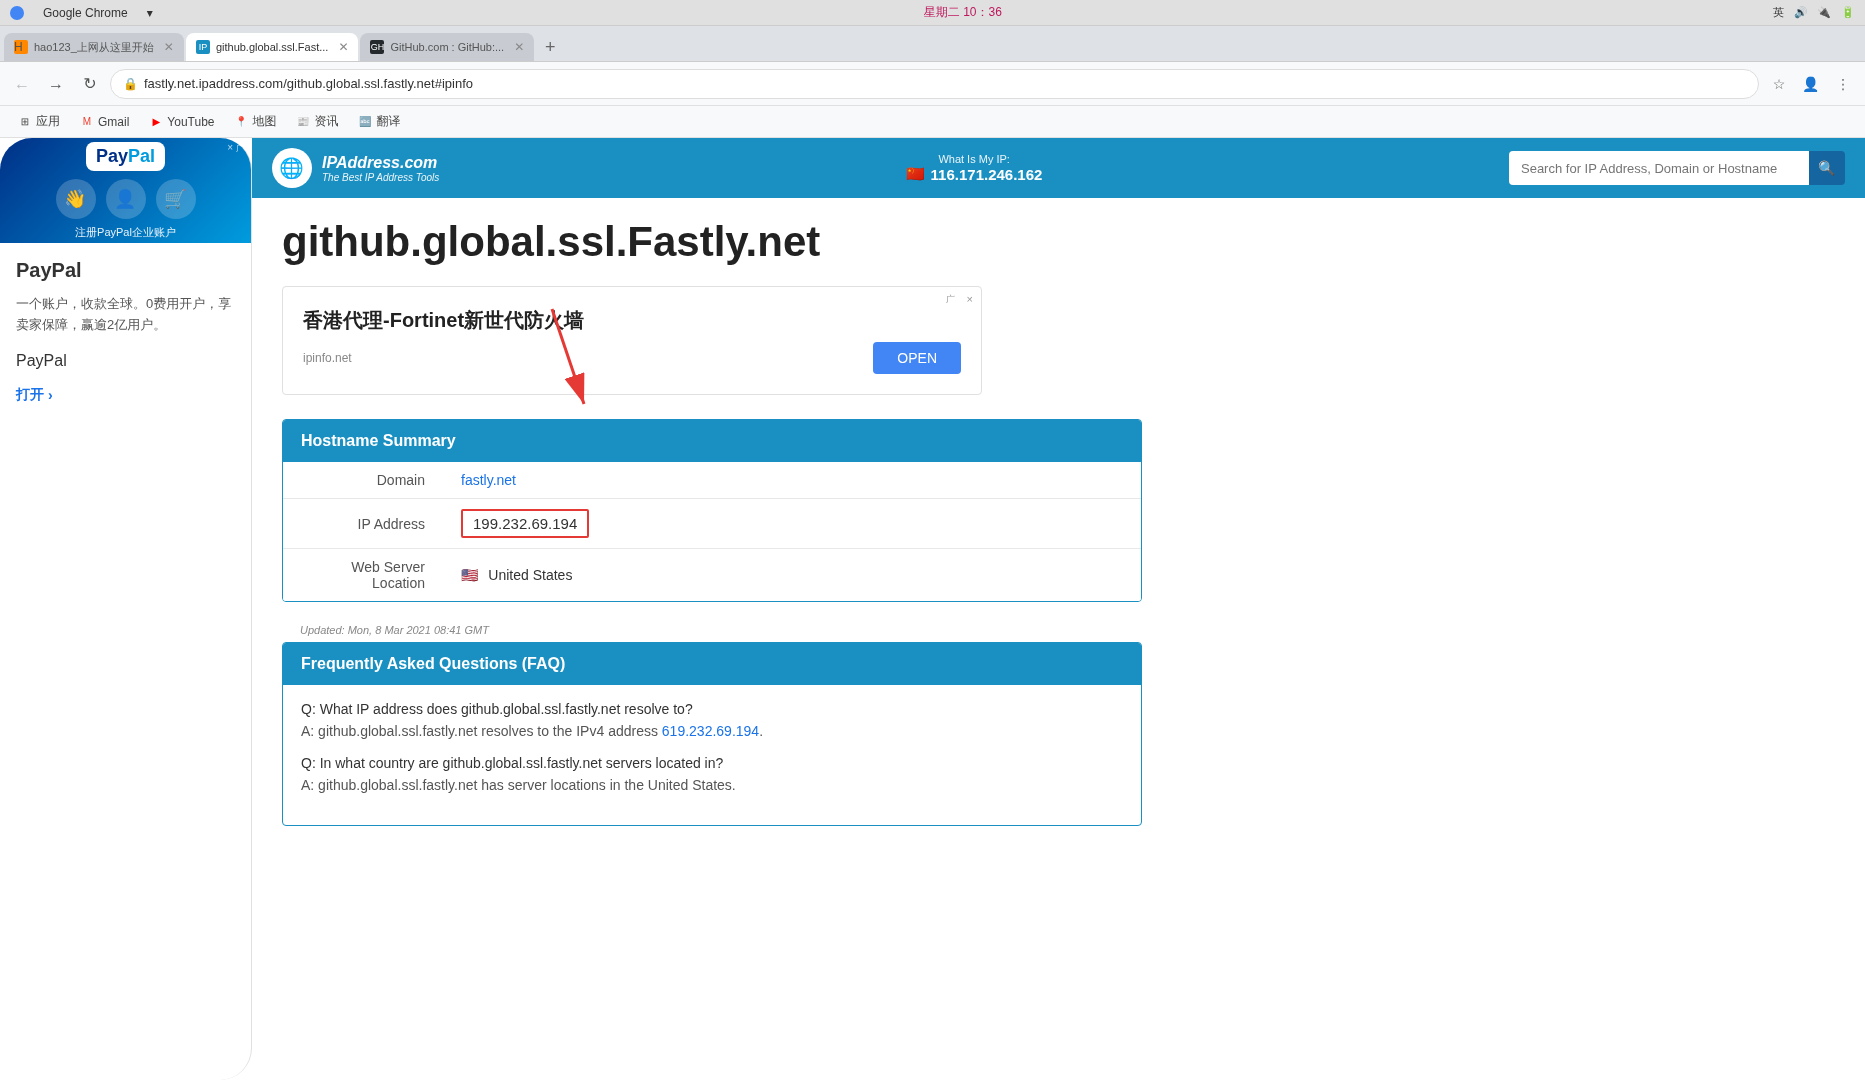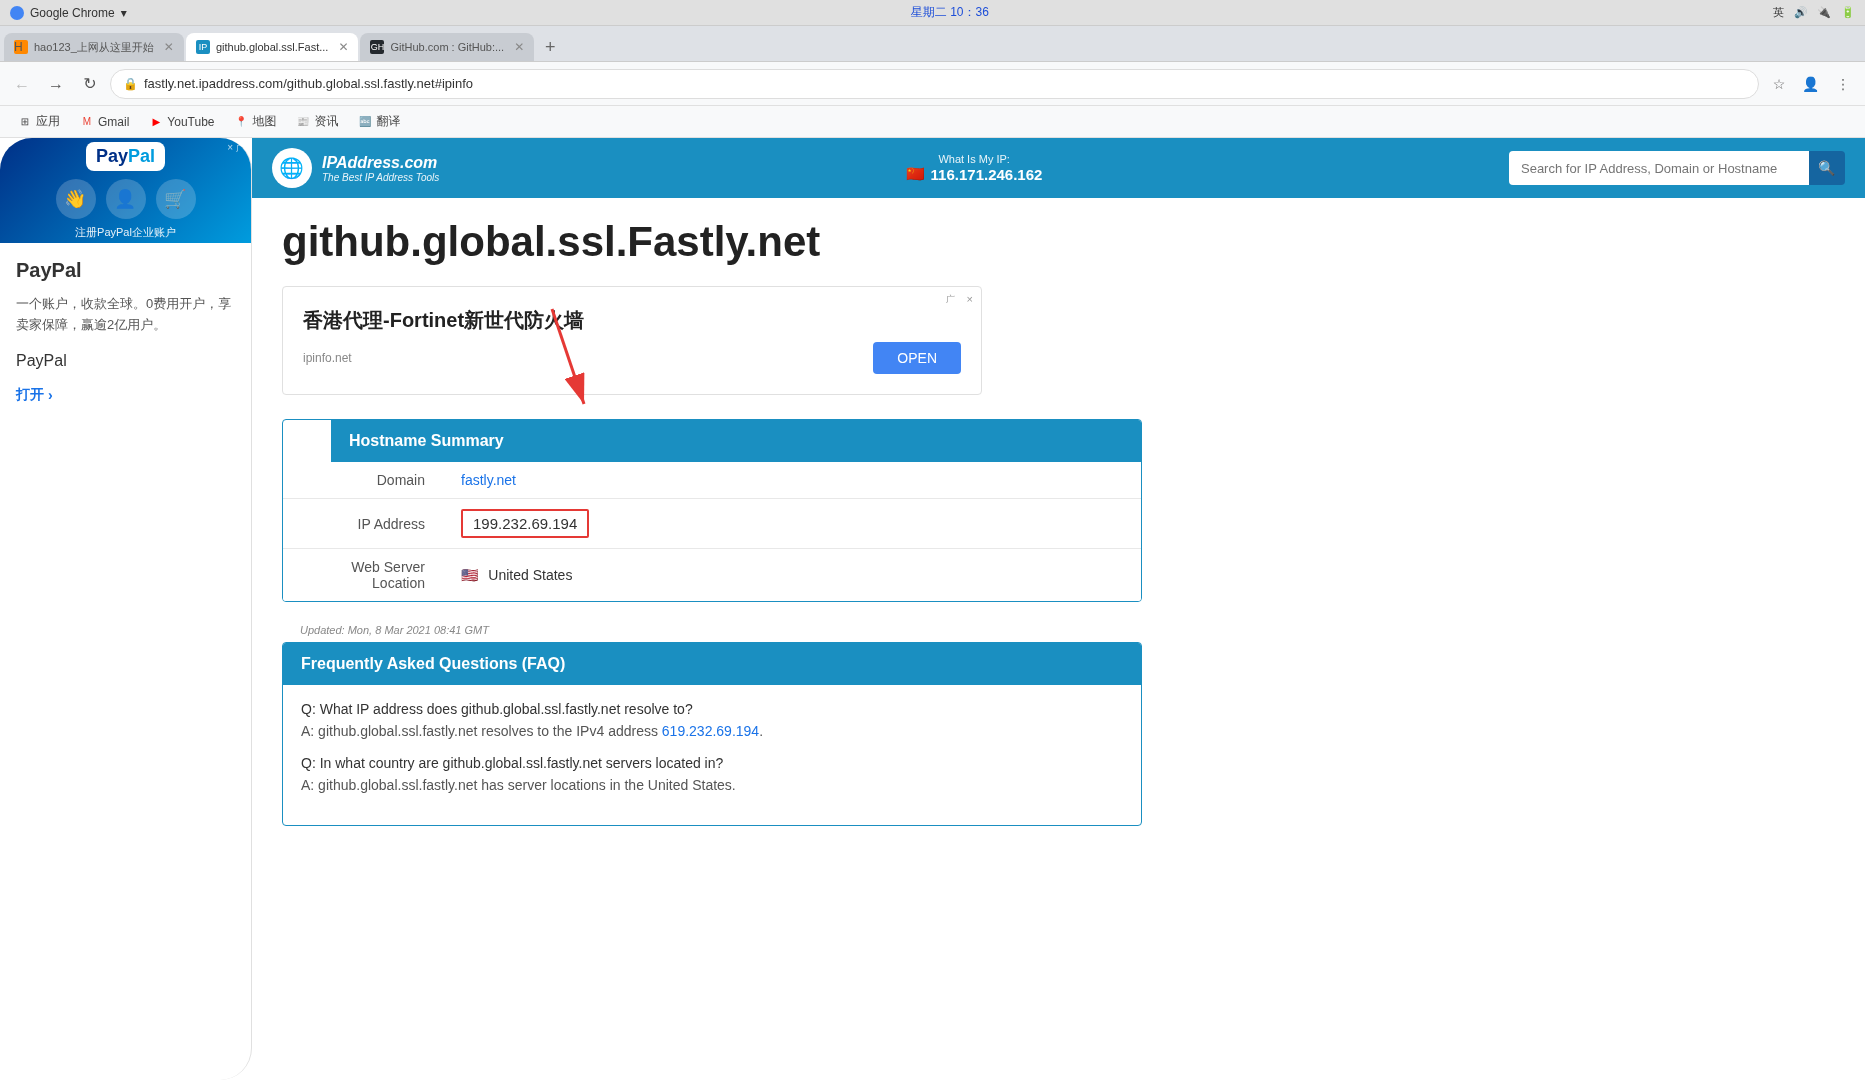--- a/index.html
+++ b/index.html
@@ -10,22 +10,22 @@
       background: #e0e0e0;
       height: 26px;
       display: flex;
       align-items: center;
       justify-content: space-between;
       padding: 0 10px;
       font-size: 12px;
       color: #333;
       border-bottom: 1px solid #ccc;
     }
-    .os-titlebar-left { display: flex; align-items: center; gap: 6px; }
-    .os-titlebar-center { font-size: 12px; color: #1d4ed8; }
+    .os-titlebar-left { display: flex; align-items: center; gap: 19px; }
+    .os-titlebar-center { font-size: 12px; color: #be185d; }
     .os-titlebar-right { display: flex; align-items: center; gap: 10px; font-size: 11px; }
 
     
     .browser-tabs {
       background: #dee1e6;
       height: 36px;
       display: flex;
       align-items: flex-end;
       padding: 0 4px;
       gap: 2px;
@@ -404,21 +404,20 @@
       border-radius: 4px;
       overflow: hidden;
       margin-bottom: 16px;
     }
     .summary-header {
       background: #1a8fc1;
       color: #fff;
       font-size: 16px;
       font-weight: bold;
       padding: 12px 18px;
-      margin-left: 48px;
     }
     .summary-row {
       display: flex;
       align-items: center;
       border-bottom: 1px solid #e8e8e8;
       padding: 10px 18px;
       background: #fff;
     }
     .summary-row:last-child { border-bottom: none; }
     .summary-label {

